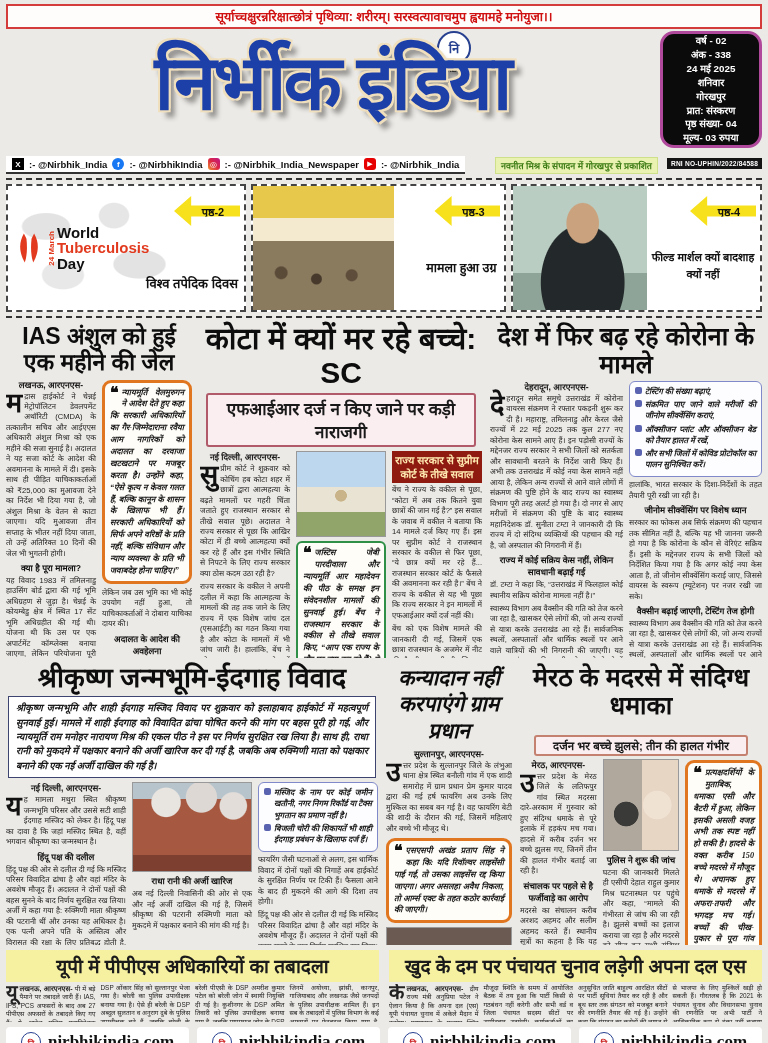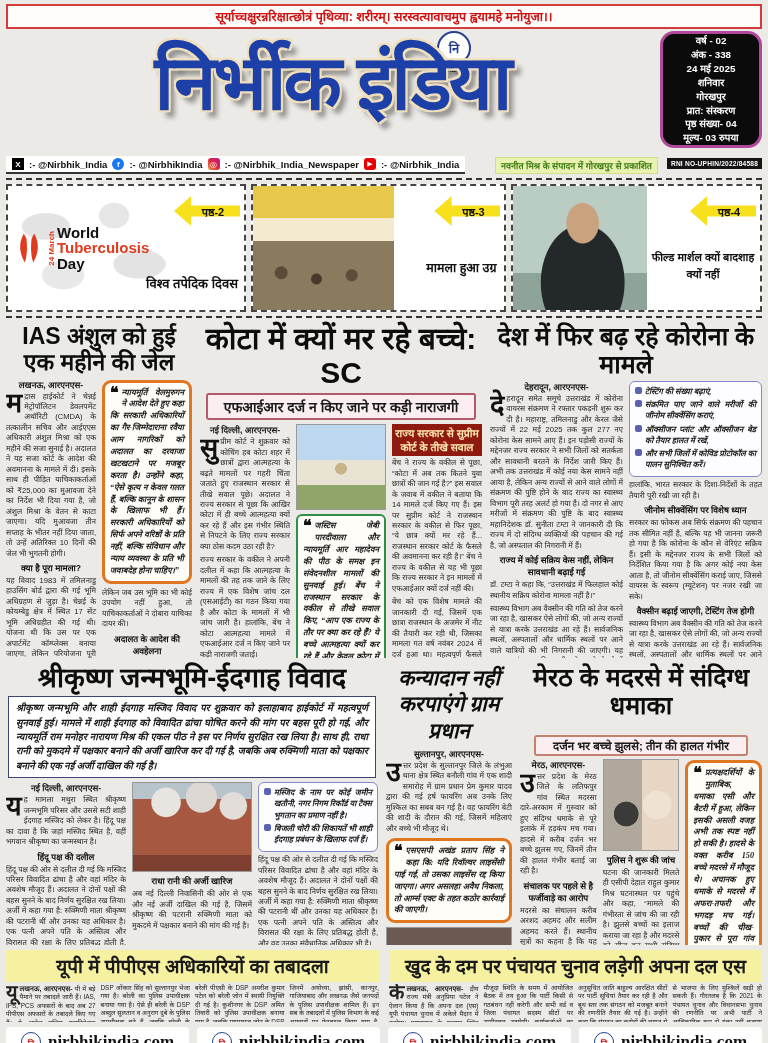--- a/index.html
+++ b/index.html
@@ -83,21 +83,21 @@
 
   
   .hl{font-weight:800;color:#0d0d0d;text-align:center;line-height:1.12;}
   .hl-ias{font-size:23px;margin:2px 0 3px;}
   .hl-kota{font-size:30px;margin:0 0 3px;}
   .hl-corona{font-size:25px;margin:0 0 3px;}
   .hl-krishna{font-size:27px;margin:0 0 3px;}
   .hl-kanya{font-family:"Liberation Serif","DejaVu Serif",serif;font-style:italic;font-size:21px;line-height:1.25;margin:2px 0 4px;}
   .hl-madarsa{font-size:25px;margin:0 0 16px;}
 
-  .pinkbar{background:#fbeef1;border:2px solid #b05a6a;border-radius:3px;font-weight:800;font-size:14px;text-align:center;padding:2px 0;margin:1px 6px 4px;}
+  .pinkbar{background:#fbeef1;border:2px solid #b05a6a;border-radius:3px;font-weight:800;font-size:17px;text-align:center;padding:2px 0;margin:1px 6px 4px;}
   .pinkbar2{background:#fbeef1;border:2px solid #c4816f;border-radius:3px;font-weight:800;font-size:11.5px;text-align:center;padding:1px 0;margin:0 14px 3px;}
   .redbar{background:#8e1a10;color:#ffe9b0;font-weight:800;font-size:10.5px;text-align:center;padding:2px 2px;margin-bottom:2px;}
   .yellowbar{background:#f6f1a0;font-weight:800;font-size:19px;text-align:center;padding:3px 0;margin-bottom:2px;}
 
   
   .cols{display:flex;gap:6px;overflow:hidden;}
   .col{flex:1;min-width:0;}
   .body p{margin:0 0 3px;font-size:7.6px;line-height:1.38;text-align:justify;color:#222;}
   .dateline{font-weight:800;font-size:8.6px;text-align:center;margin-bottom:1px;}
   .dc{float:left;font-size:27px;font-weight:800;line-height:23px;padding-right:2px;color:#111;}
@@ -309,20 +309,21 @@
           <div class="bulletbox">
             <div class="bi">
                 <span class="bdot"></span>
                 <span>मस्जिद के नाम पर कोई जमीन खतौनी, नगर निगम रिकॉर्ड या टैक्स भुगतान का प्रमाण नहीं है।</span>
               </div>
             <div class="bi">
                 <span class="bdot"></span>
                 <span>बिजली चोरी की शिकायतें भी शाही ईदगाह प्रबंधन के खिलाफ दर्ज हैं।</span>
               </div>
           </div>
+          <p>फायरिंग जैसी घटनाओं से अलग, इस धार्मिक विवाद में दोनों पक्षों की निगाहें अब हाईकोर्ट के सुरक्षित निर्णय पर टिकी हैं। फैसला आने के बाद ही मुकदमे की आगे की दिशा तय होगी।</p>
           <p>हिंदू पक्ष की ओर से दलील दी गई कि मस्जिद परिसर विवादित ढांचा है और वहां मंदिर के अवशेष मौजूद हैं। अदालत ने दोनों पक्षों की बहस सुनने के बाद निर्णय सुरक्षित रख लिया। अर्जी में कहा गया है: रुक्मिणी माता श्रीकृष्ण की पटरानी थीं और उनका यह अधिकार है। एक पत्नी अपने पति के अस्तित्व और विरासत की रक्षा के लिए प्रतिबद्ध होती है, और वह उनका संवैधानिक अधिकार भी है।</p>
         </div>
       </div>
     </div>
 
     <div class="s-kanya body">
       <div class="hl hl-kanya">कन्यादान नहीं करपाएंगे ग्राम प्रधान</div>
       <div class="dateline">सुल्तानपुर, आरएनएस-</div>
       <p><span class="dc">उ</span><span>त्तर प्रदेश के सुल्तानपुर जिले के लंभुआ थाना क्षेत्र स्थित बनौली गांव में एक शादी समारोह में ग्राम प्रधान प्रेम कुमार यादव द्वारा की गई हर्ष फायरिंग अब उनके लिए मुश्किल का सबब बन गई है। वह फायरिंग बेटी की शादी के दौरान की गई, जिसमें महिलाएं और बच्चे भी मौजूद थे।</span></p>
       <div class="qbox"><span class="qmark">❝</span><span>एसएसपी अखंड प्रताप सिंह ने कहा कि: यदि रिवॉल्वर लाइसेंसी पाई गई, तो उसका लाइसेंस रद्द किया जाएगा। अगर असलहा अवैध निकला, तो आर्म्स एक्ट के तहत कठोर कार्रवाई की जाएगी।</span></div>

